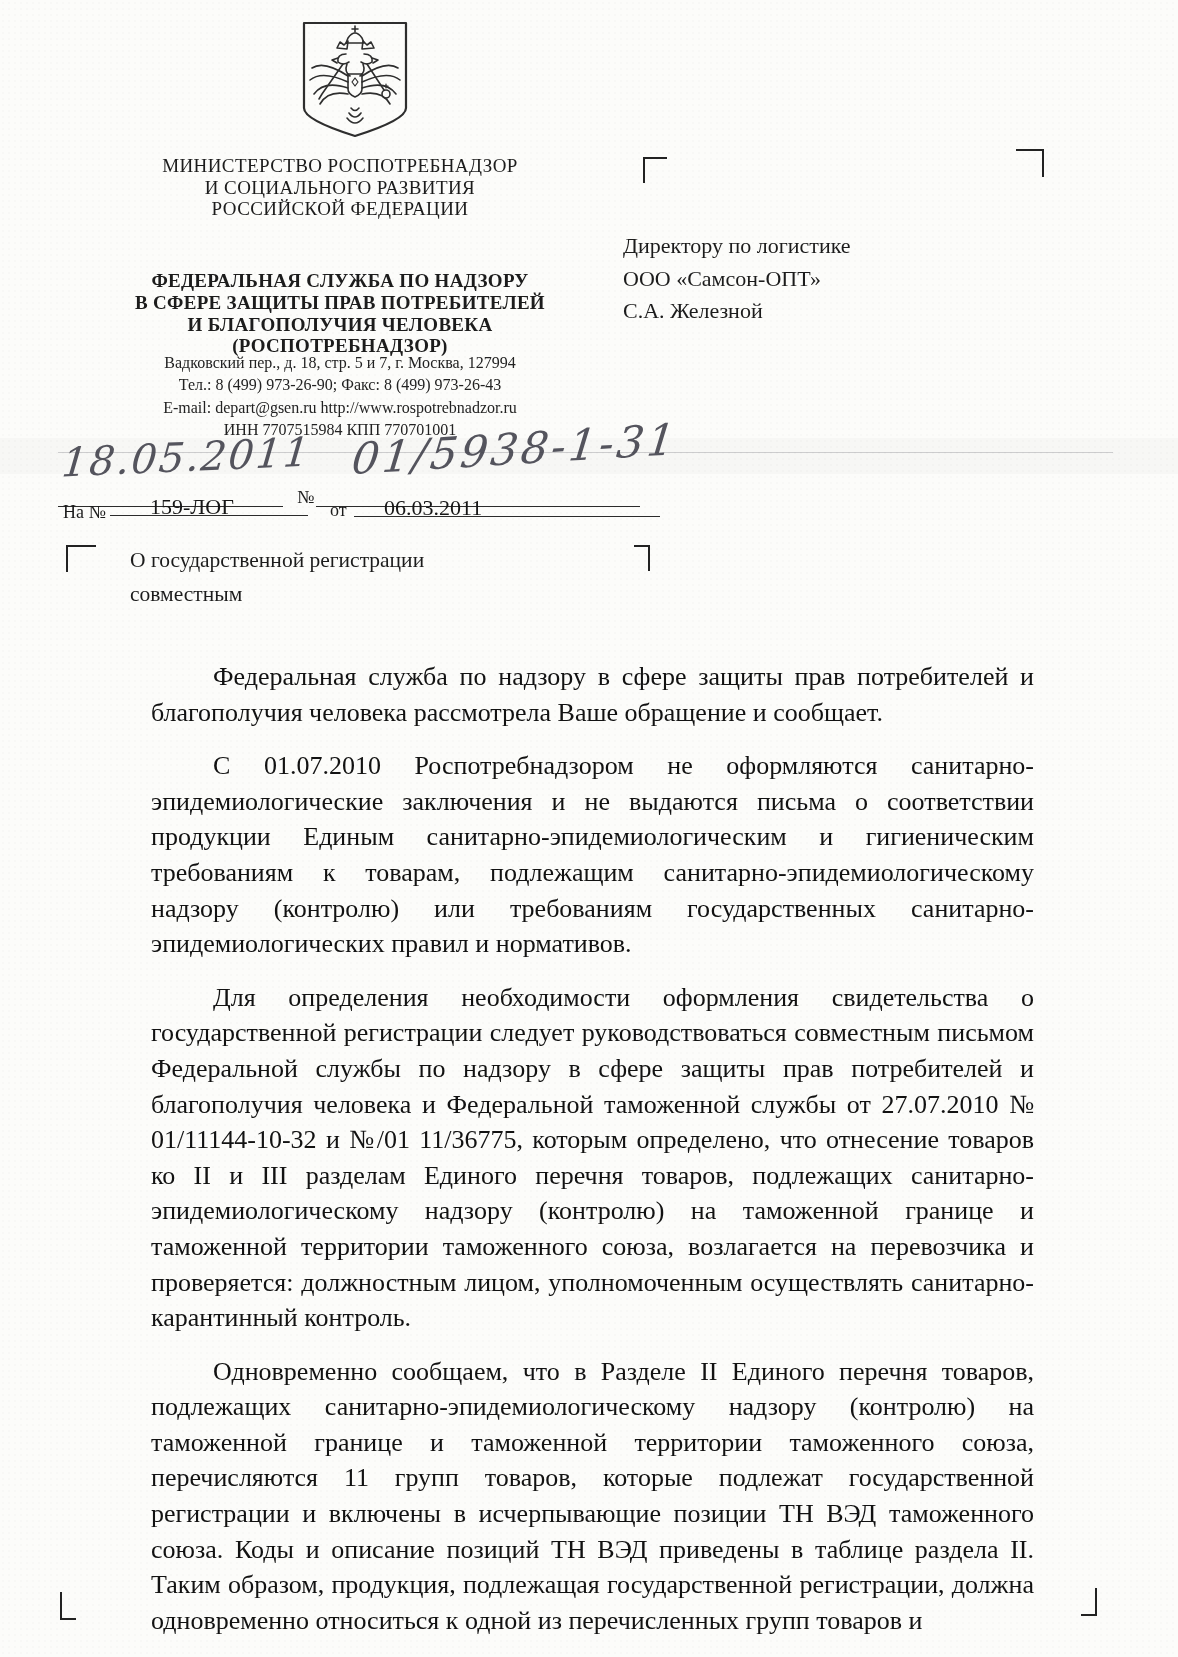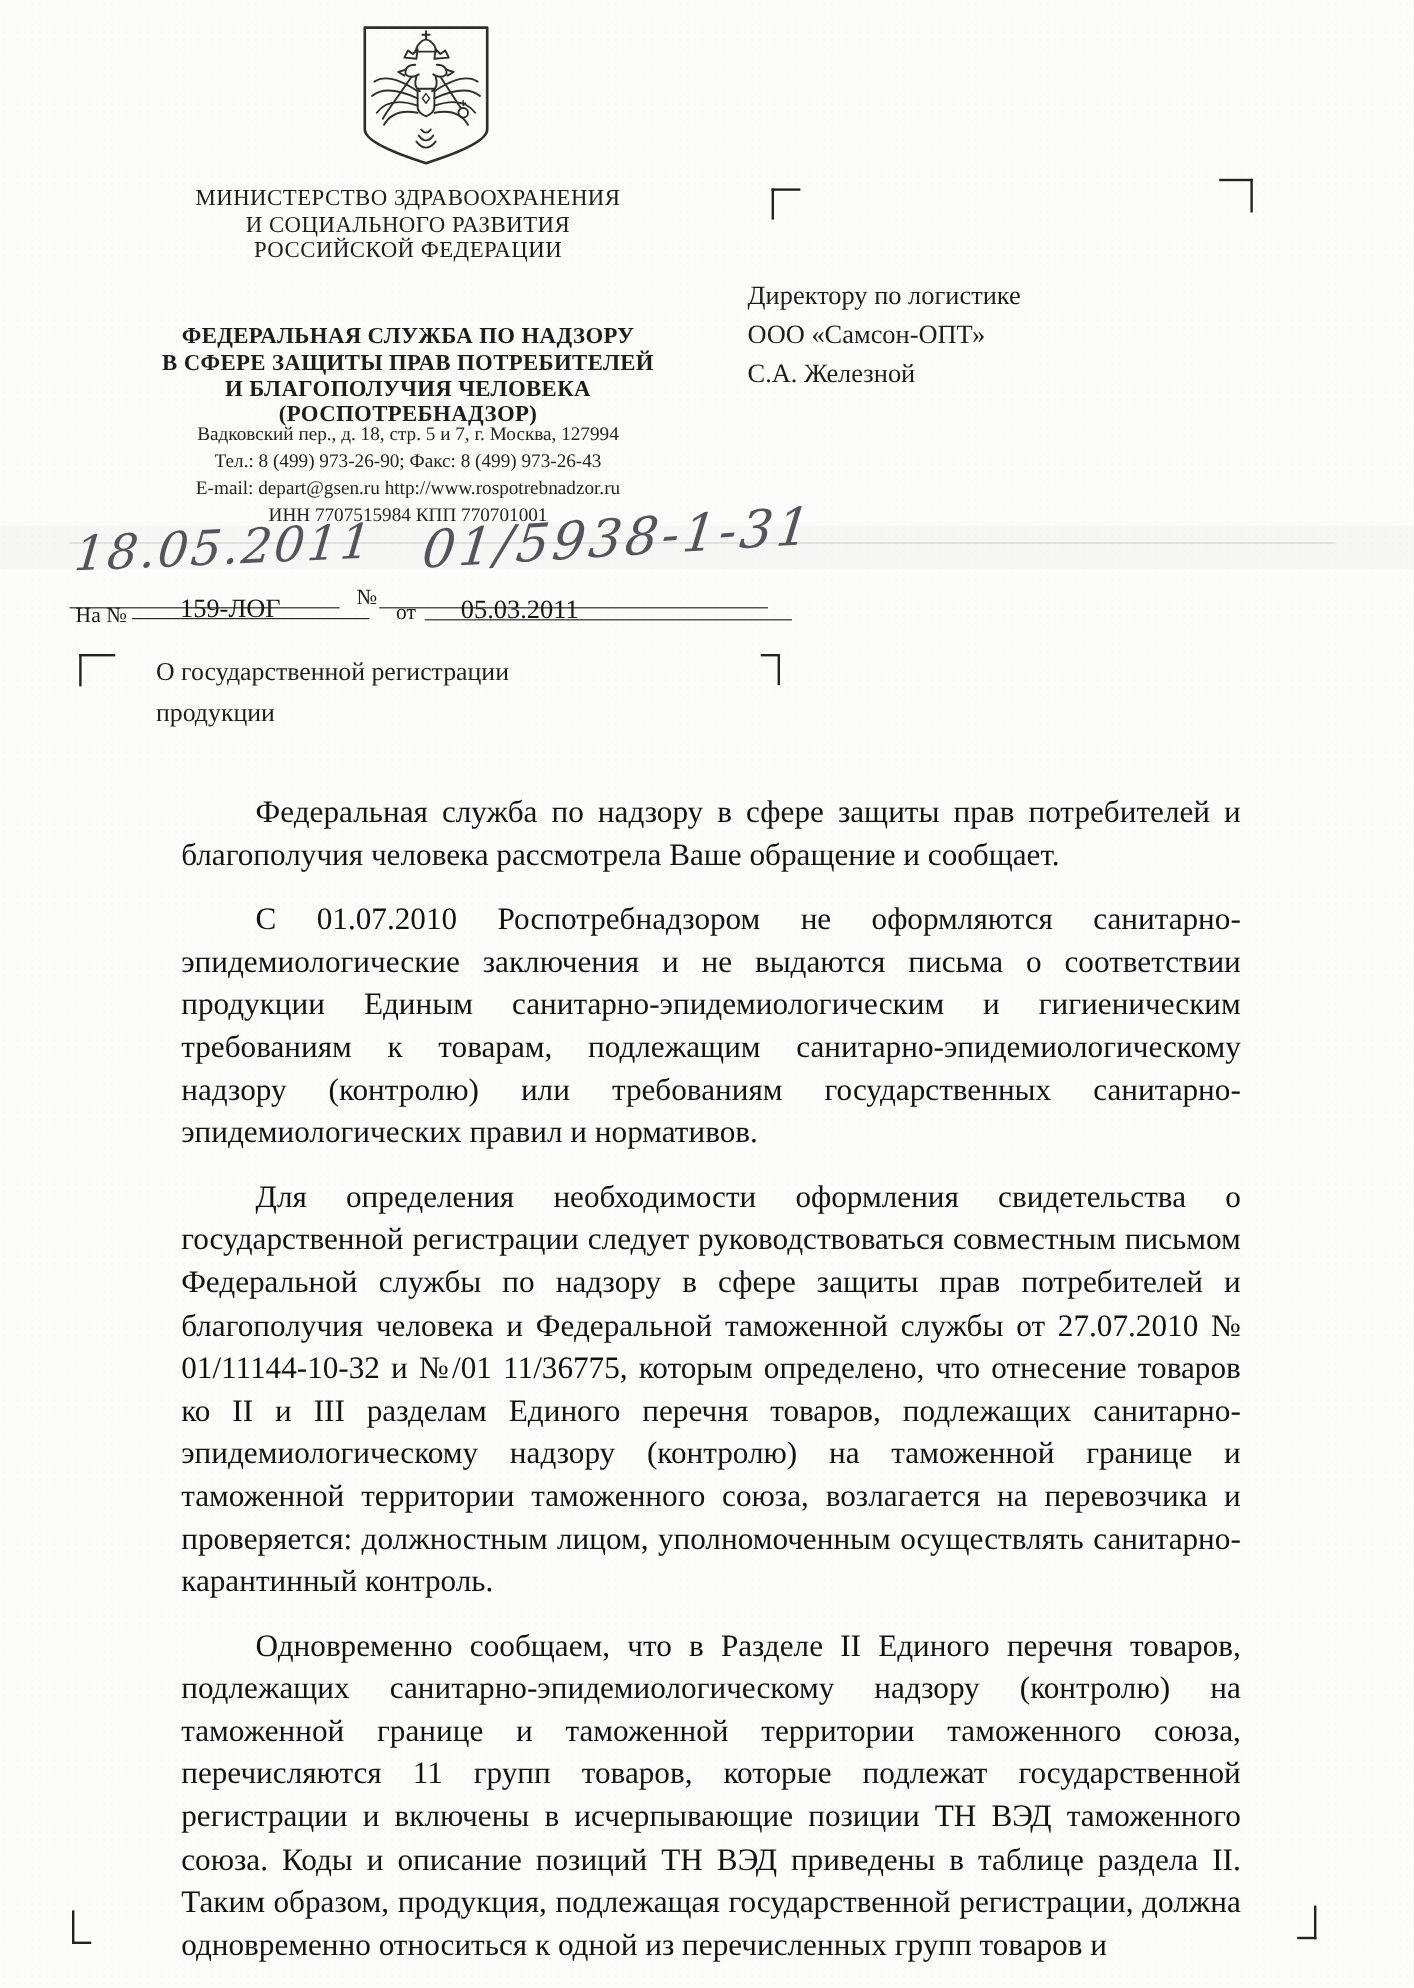--- a/index.html
+++ b/index.html
@@ -77,21 +77,21 @@
 
     <path d="M55 90 q4 5 8 0 M53 95 q6 8 12 0 M51 100 q8 10 16 0"></path>
 
     <path d="M47 46 L26 76 M26 76 l-3 5"></path>
     <path d="M71 46 L88 72"></path>
     <circle cx="90" cy="76" r="4"></circle>
     <path d="M90 70 v-4 M88 68 h4" stroke-width="1.2"></path>
   </svg>
 
   <div class="abs ministry centered">
-    <div>МИНИСТЕРСТВО ЗДРАВООХРАНЕНИЯ</div>
+    <div>МИНИСТЕРСТВО РОСПОТРЕБНАДЗОР</div>
     <div>И СОЦИАЛЬНОГО РАЗВИТИЯ</div>
     <div>РОССИЙСКОЙ ФЕДЕРАЦИИ</div>
   </div>
 
   <div class="abs service centered">
     <div>ФЕДЕРАЛЬНАЯ СЛУЖБА ПО НАДЗОРУ</div>
     <div>В СФЕРЕ ЗАЩИТЫ ПРАВ ПОТРЕБИТЕЛЕЙ</div>
     <div>И БЛАГОПОЛУЧИЯ ЧЕЛОВЕКА</div>
     <div>(РОСПОТРЕБНАДЗОР)</div>
   </div>
@@ -124,26 +124,26 @@
 
   <span class="abs lbl" style="left:297px;top:487px;">№</span>
   <div class="abs hw hw-num">01/5938-1-31</div>
   <div class="abs refline" style="left:316px;top:506px;width:324px;"></div>
 
   <span class="abs lbl" style="left:63px;top:502px;">На №</span>
   <span class="abs typed" style="left:150px;top:494px;">159-ЛОГ</span>
   <div class="abs refline" style="left:110px;top:515px;width:198px;"></div>
 
   <span class="abs lbl" style="left:330px;top:500px;">от</span>
-  <span class="abs typed" style="left:384px;top:495px;">05.03.2011</span>
+  <span class="abs typed" style="left:384px;top:495px;">06.03.2011</span>
   <div class="abs refline" style="left:354px;top:516px;width:306px;"></div>
 
   <div class="abs subject">
     <div>О государственной регистрации</div>
-    <div>продукции</div>
+    <div>совместным</div>
   </div>
 
   <div class="abs body-text">
     <p>Федеральная служба по надзору в сфере защиты прав потребителей и благополучия человека рассмотрела Ваше обращение и сообщает.</p>
     <p>С 01.07.2010 Роспотребнадзором не оформляются санитарно-эпидемиологические заключения и не выдаются письма о соответствии продукции Единым санитарно-эпидемиологическим и гигиеническим требованиям к товарам, подлежащим санитарно-эпидемиологическому надзору (контролю) или требованиям государственных санитарно-эпидемиологических правил и нормативов.</p>
     <p>Для определения необходимости оформления свидетельства о государственной регистрации следует руководствоваться совместным письмом Федеральной службы по надзору в сфере защиты прав потребителей и благополучия человека и Федеральной таможенной службы от 27.07.2010 № 01/11144-10-32 и №/01 11/36775, которым определено, что отнесение товаров ко II и III разделам Единого перечня товаров, подлежащих санитарно-эпидемиологическому надзору (контролю) на таможенной границе и таможенной территории таможенного союза, возлагается на перевозчика и проверяется: должностным лицом, уполномоченным осуществлять санитарно-карантинный контроль.</p>
     <p>Одновременно сообщаем, что в Разделе II Единого перечня товаров, подлежащих санитарно-эпидемиологическому надзору (контролю) на таможенной границе и таможенной территории таможенного союза, перечисляются 11 групп товаров, которые подлежат государственной регистрации и включены в исчерпывающие позиции ТН ВЭД таможенного союза. Коды и описание позиций ТН ВЭД приведены в таблице раздела II. Таким образом, продукция, подлежащая государственной регистрации, должна одновременно относиться к одной из перечисленных групп товаров и</p>
   </div>
 
 </div>

